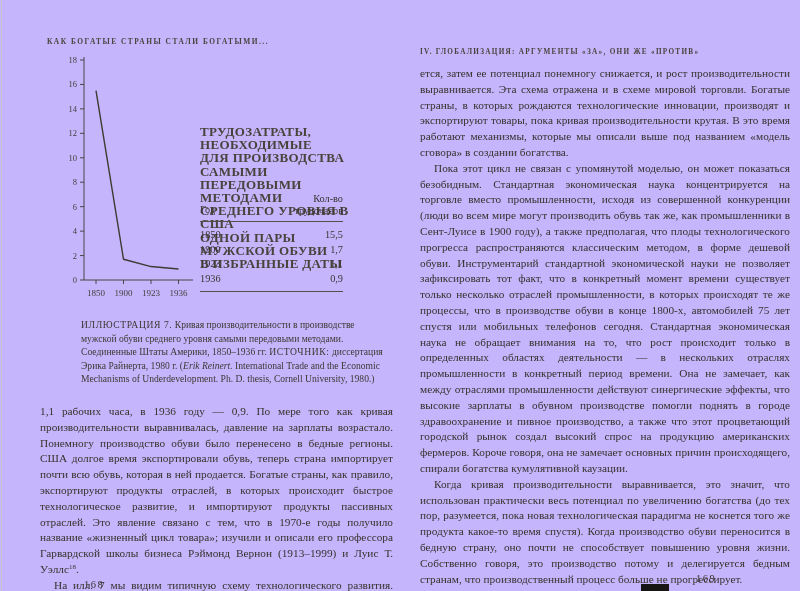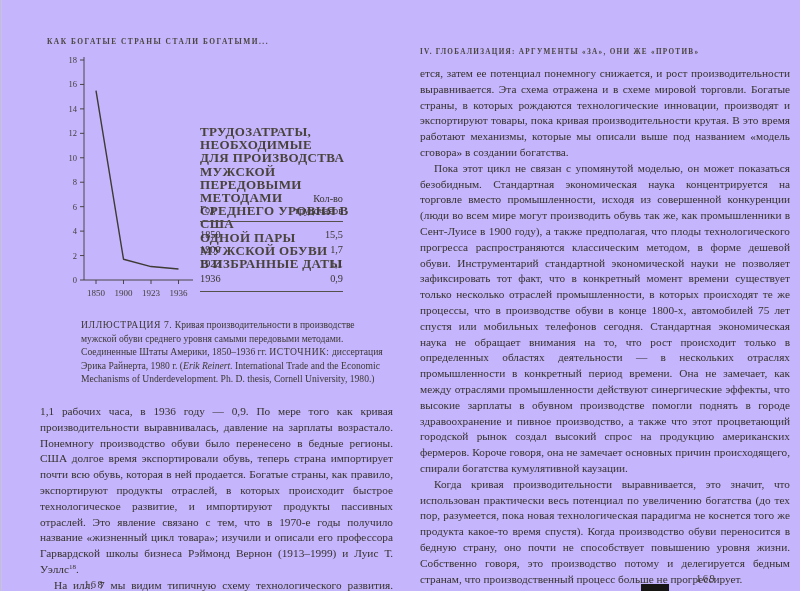--- a/index.html
+++ b/index.html
@@ -92,21 +92,21 @@
           <text x="78.5" y="244" text-anchor="middle" font-size="9">1900</text>
           <line x1="106" y1="228" x2="106" y2="232" stroke="#3f3a33" stroke-width="0.9"></line>
           <text x="106" y="244" text-anchor="middle" font-size="9">1923</text>
           <line x1="133.5" y1="228" x2="133.5" y2="232" stroke="#3f3a33" stroke-width="0.9"></line>
           <text x="133.5" y="244" text-anchor="middle" font-size="9">1936</text>
           <polyline points="51,38.55555555555554 78.5,207.22222222222223 106,214.55555555555554 133.5,217" fill="none" stroke="#3f3a33" stroke-width="1.4" stroke-linejoin="round"></polyline>
         </svg></div>
 
     <div class="fig-note">
         <div>ТРУДОЗАТРАТЫ, НЕОБХОДИМЫЕ</div>
-        <div>ДЛЯ ПРОИЗВОДСТВА МУЖСКОЙ</div>
+        <div>ДЛЯ ПРОИЗВОДСТВА САМЫМИ</div>
         <div>ПЕРЕДОВЫМИ МЕТОДАМИ</div>
         <div>СРЕДНЕГО УРОВНЯ В США</div>
         <div>ОДНОЙ ПАРЫ МУЖСКОЙ ОБУВИ</div>
         <div>В ИЗБРАННЫЕ ДАТЫ</div>
       </div>
 
     <div class="fig-table">
       <div class="thead">
         <span class="th-year">Год</span>
         <span class="th-value">

